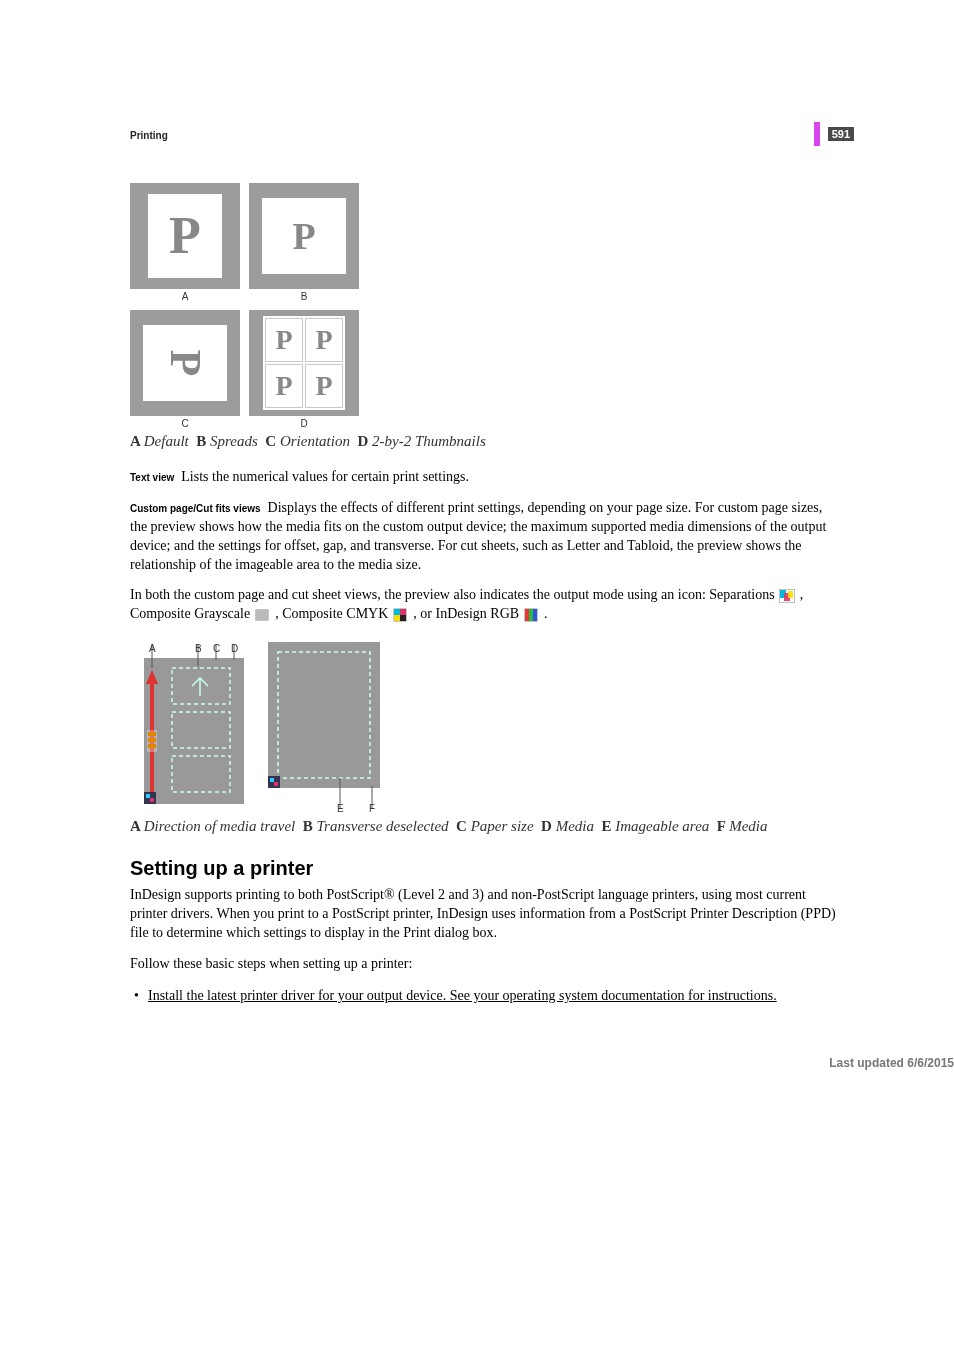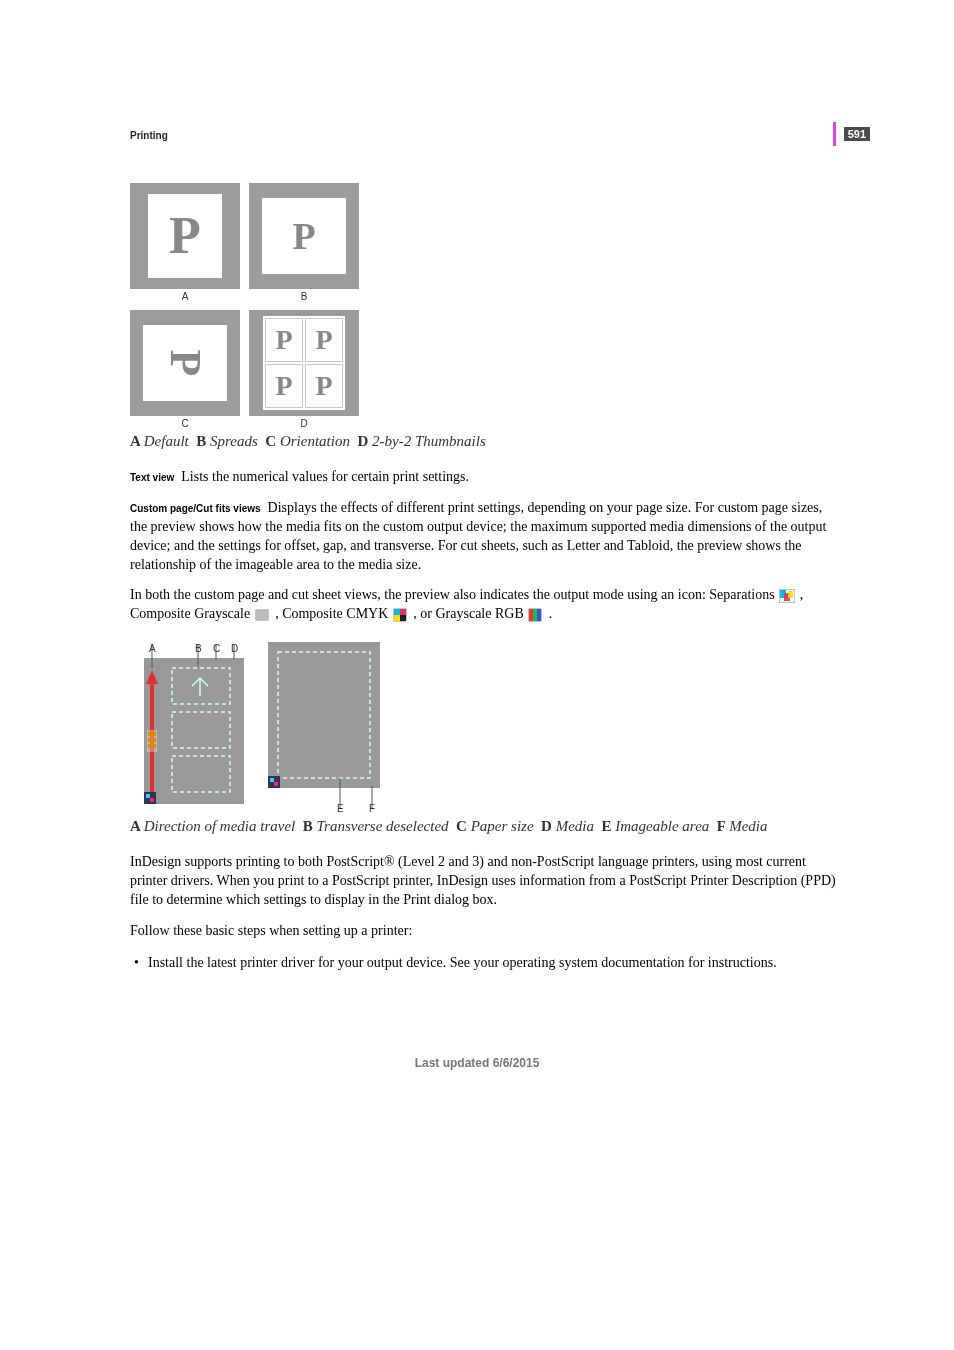--- a/index.html
+++ b/index.html
@@ -12,22 +12,22 @@
   }
   .page {
     padding: 130px 113px 60px 130px;
     position: relative;
     min-height: 1100px;
     box-sizing: border-box;
   }
   .page-num-col {
     position: absolute;
     top: 122px;
-    right: 84px;
-    border-left: 3px solid #d946ef;
+    right: 100px;
+    border-left: 6px solid #d946ef;
     padding: 2px 0 4px 8px;
   }
   .page-num {
     background: #4a4a4a;
     color: #fff;
     font-family: "Myriad Pro", Helvetica, Arial, sans-serif;
     font-weight: bold;
     font-size: 11px;
     padding: 1px 4px;
     display: inline-block;
@@ -160,36 +160,37 @@
   h2.section {
     font-family: "Myriad Pro", Helvetica, Arial, sans-serif;
     font-weight: bold;
     font-size: 20px;
     margin: 22px 0 6px 0;
   }
   ul.bullets {
     list-style: none;
     padding: 0;
     margin: 12px 0 0 0;
+    text-decoration: underline;
   }
   ul.bullets li {
     position: relative;
     padding-left: 18px;
     font-size: 14px;
     line-height: 1.45;
     margin-bottom: 6px;
   }
   ul.bullets li::before {
     content: "•";
     position: absolute;
     left: 4px;
     top: 0;
   }
   .footer {
-    text-align: center;
+    text-align: right;
     font-family: "Myriad Pro", Helvetica, Arial, sans-serif;
     font-weight: bold;
     font-size: 12px;
     color: #777;
     position: absolute;
     bottom: 30px;
     left: 0; right: 0;
   }
 </style>
 </head>
@@ -286,21 +287,21 @@
     <span>, Composite CMYK </span>
     <span class="inline-icon cmyk-icon">
       <svg viewBox="0 0 16 14">
           <rect x="1" y="1" width="12" height="12" fill="#fff" stroke="#888"></rect>
           <rect x="1" y="1" width="6" height="6" fill="#0bd"></rect>
           <rect x="7" y="1" width="6" height="6" fill="#d36"></rect>
           <rect x="1" y="7" width="6" height="6" fill="#fd0"></rect>
           <rect x="7" y="7" width="6" height="6" fill="#222"></rect>
         </svg>
     </span>
-    <span>, or Grayscale RGB </span>
+    <span>, or InDesign RGB </span>
     <span class="inline-icon rgb-icon">
       <svg viewBox="0 0 16 14">
           <rect x="1" y="1" width="12" height="12" fill="#fff" stroke="#888"></rect>
           <rect x="1" y="1" width="4" height="12" fill="#e33"></rect>
           <rect x="5" y="1" width="4" height="12" fill="#2b4"></rect>
           <rect x="9" y="1" width="4" height="12" fill="#35d"></rect>
         </svg>
     </span>
     <span>.</span>
   </p>
@@ -362,20 +363,21 @@
   </div>
   <div class="fig-caption">
     <span class="b">A </span><span>Direction of media travel</span>&nbsp;
     <span class="b">B </span><span>Transverse deselected</span>&nbsp;
     <span class="b">C </span><span>Paper size</span>&nbsp;
     <span class="b">D </span><span>Media</span>&nbsp;
     <span class="b">E </span><span>Imageable area</span>&nbsp;
     <span class="b">F </span><span>Media</span>
   </div>
 
+  <h2 class="section">Setting up a printer</h2>
   <p class="body">InDesign supports printing to both PostScript® (Level 2 and 3) and non-PostScript language printers, using most current printer drivers. When you print to a PostScript printer, InDesign uses information from a PostScript Printer Description (PPD) file to determine which settings to display in the Print dialog box.</p>
   <p class="body">Follow these basic steps when setting up a printer:</p>
   <ul class="bullets">
     <li>Install the latest printer driver for your output device. See your operating system documentation for instructions.</li>
   </ul>
 
   <div class="footer">Last updated 6/6/2015</div>
 </div>
 
 </body></html>

